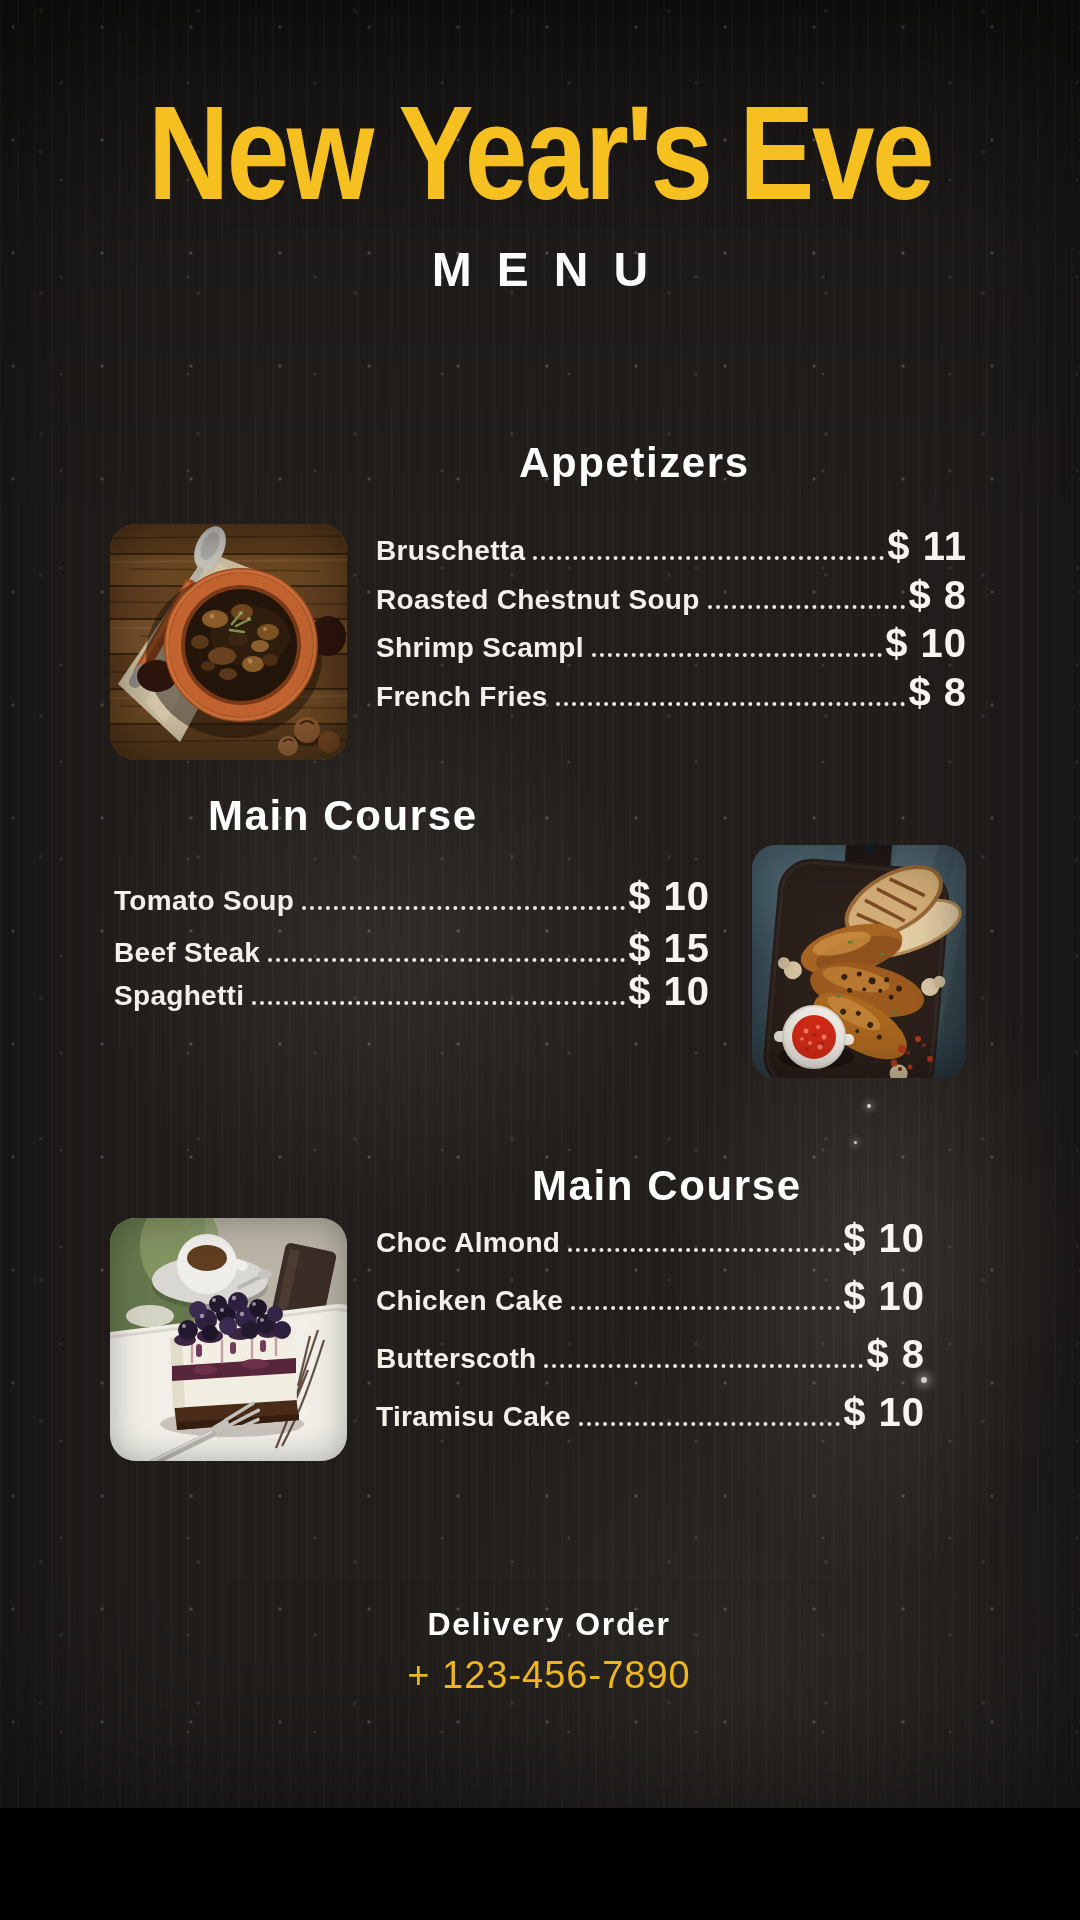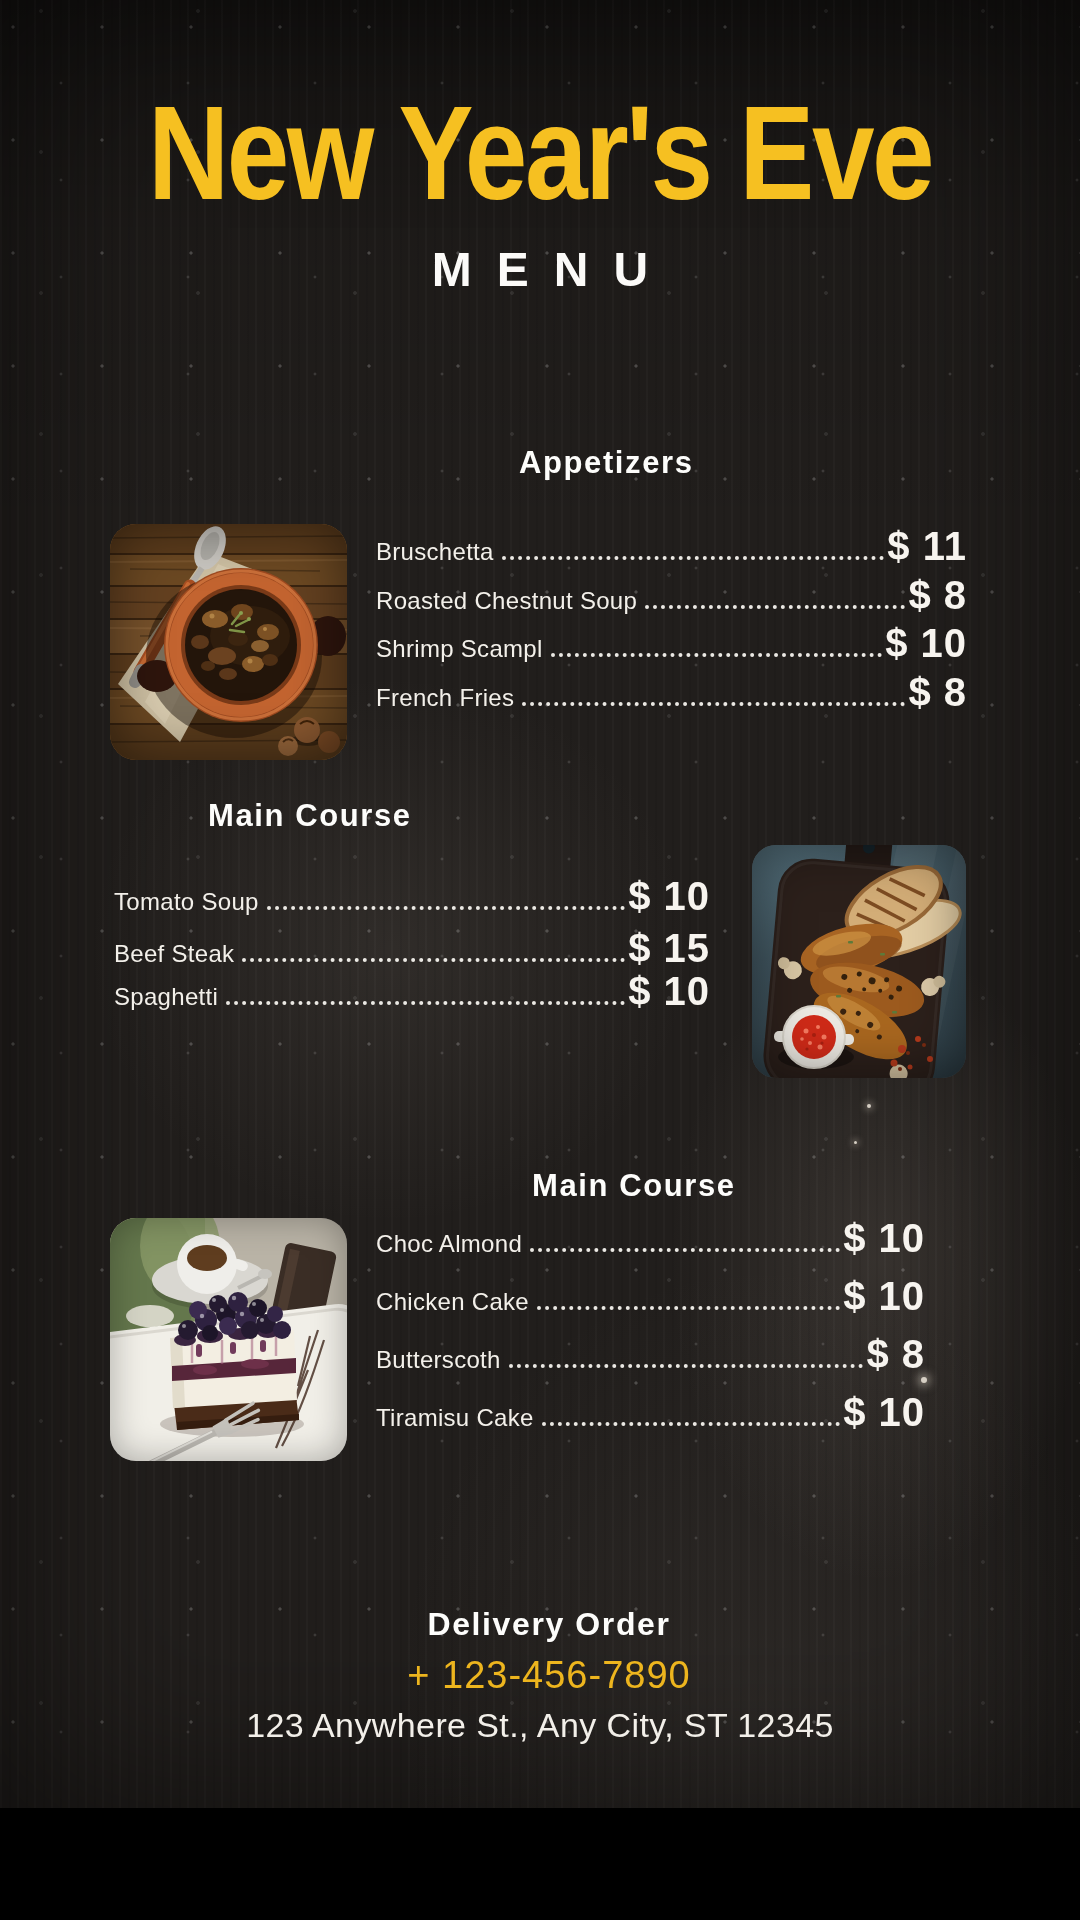--- a/index.html
+++ b/index.html
@@ -29,37 +29,37 @@
     position:absolute;top:86px;left:0;width:100%;text-align:center;
     font-weight:700;font-size:134px;line-height:1;color:#F6C021;
     letter-spacing:-3px;white-space:nowrap;transform:scaleX(0.84);
   }
   .subtitle{
     position:absolute;top:246px;left:0;width:100%;text-align:center;
     font-weight:700;font-size:48px;line-height:1;color:#fbfaf8;
     letter-spacing:25px;text-indent:25px;white-space:nowrap;
   }
   .section-heading{
-    position:absolute;font-weight:700;font-size:31px;line-height:38px;
+    position:absolute;font-weight:700;font-size:42px;line-height:38px;
     letter-spacing:1.6px;color:#fdfdfb;white-space:nowrap;
   }
   #appetizers-heading{left:519px;top:444px;}
   #main-course-heading{left:208px;top:797px;}
   #dessert-heading{left:532px;top:1167px;}
 
   .menu-list{position:absolute;display:flex;flex-direction:column;}
   #appetizer-list{left:376px;top:524px;width:591px;}
   #main-list{left:114px;top:874px;width:596px;}
   #dessert-list{left:376px;top:1216px;width:549px;}
   .row{display:flex;align-items:baseline;}
   #appetizer-list .row{height:48.5px;}
   #main-list .row{height:52px;}
   #main-list .row:last-child{margin-top:-9px;}
   #dessert-list .row{height:58px;}
-  .item-name{font-size:24px;font-weight:400;color:#f3f0ea;white-space:nowrap;letter-spacing:0.3px;}
+  .item-name{font-size:28px;font-weight:700;color:#f3f0ea;white-space:nowrap;letter-spacing:0.3px;}
   .leader{flex:1;border-bottom:4px dotted rgba(246,243,238,0.95);margin:0 3px 3px 8px;min-width:30px;}
   .item-price{font-size:40px;font-weight:700;color:#f7f4ef;white-space:nowrap;letter-spacing:1px;}
 
   .footer-heading{position:absolute;top:1606px;left:0;width:100%;text-align:center;
     font-size:32px;font-weight:700;letter-spacing:1.6px;color:#fdfdfb;transform:translateX(9px);}
   .footer-phone{position:absolute;top:1654px;left:0;width:100%;text-align:center;
     font-size:38px;color:#EDB51E;letter-spacing:1px;transform:translateX(9px);}
   .footer-address{position:absolute;top:1706px;left:0;width:100%;text-align:center;
     font-size:34px;color:#f2efe9;letter-spacing:0.4px;}
 
@@ -416,15 +416,14 @@
         <polygon points="104,210 120,204 122,220 108,222" fill="#c4c1bb"></polygon>
         <line x1="118" y1="206" x2="148" y2="194" stroke="#c4c1bb" stroke-width="3.5" stroke-linecap="round"></line>
         <line x1="120" y1="212" x2="152" y2="202" stroke="#c4c1bb" stroke-width="3.5" stroke-linecap="round"></line>
         <line x1="120" y1="219" x2="150" y2="211" stroke="#c4c1bb" stroke-width="3.5" stroke-linecap="round"></line>
       </g>
     </svg>
   </div>
 
   <div class="footer-heading">Delivery Order</div>
   <div class="footer-phone">+ 123-456-7890</div>
-  <div class="footer-address">123 Anywhere St., Any City, ST 12345</div>
 
 </div>
 
 </body></html>

